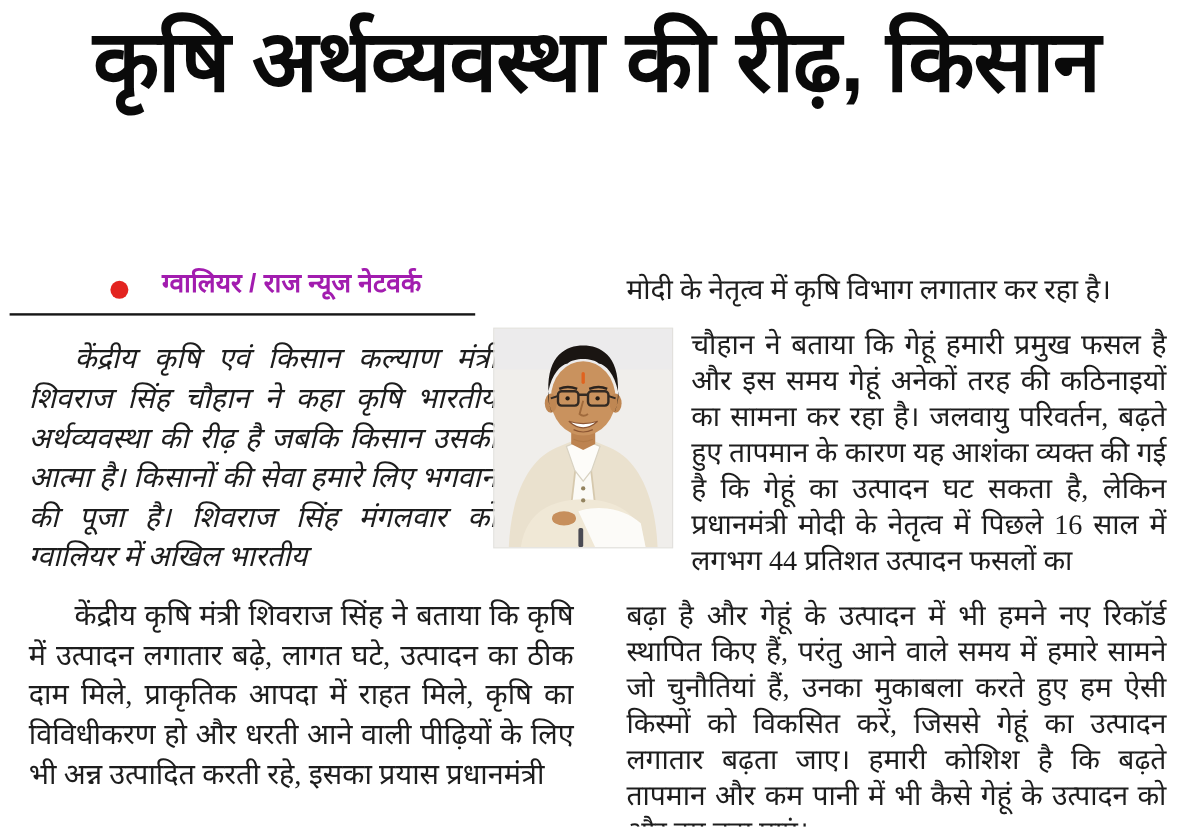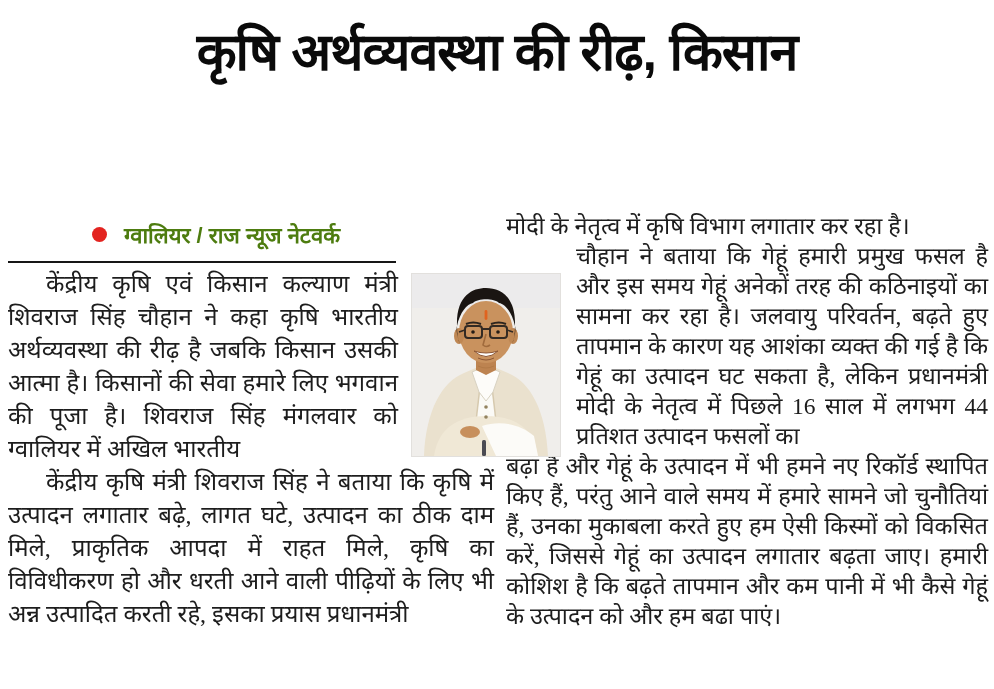--- a/index.html
+++ b/index.html
@@ -20,57 +20,57 @@
     overflow:hidden;
     margin:0 auto;
   }
   
   .headline{
     position:absolute;top:6px;left:0;right:0;
     text-align:center;
     font-family:"Liberation Sans","DejaVu Sans",sans-serif;
     font-weight:bold;
     color:var(--headline-color);
-    font-size:52px;
+    font-size:72px;
     line-height:92px;
     letter-spacing:-1px;
   }
   .headline .hl-line{display:block;white-space:nowrap;}
   
   .byline{
     position:absolute;top:219px;left:92px;
-    display:flex;align-items:center;gap:17px;
+    display:flex;align-items:flex-end;gap:28px;
     font-family:"Liberation Sans","DejaVu Sans",sans-serif;
     font-weight:bold;
     font-size:22px;
-    color:#4d7c0f;
+    color:#a21caf;
     white-space:nowrap;
   }
   .byline-bullet{
     width:15px;height:15px;border-radius:50%;
     background:var(--accent-red);
     flex:0 0 auto;
   }
   .byline-rule{
     position:absolute;top:261px;left:8px;
     width:388px;height:2px;
     background:var(--rule-color);
   }
   
   .col{
     position:absolute;
     color:var(--body-text-color);
     text-align:justify;
   }
-  .col p{margin:0;}
+  .col p{margin:16px;}
   .col-left{
     left:8px;top:268px;width:486px;
     font-size:24px;line-height:33px;
   }
-  .col-left .narrow{width:390px;}
+  .col-left .narrow{width:390px;font-style:italic;}
   .para-indent{text-indent:38px;}
   .col-right{
     left:506px;top:211px;width:482px;
     font-size:23.5px;line-height:30px;
   }
   .col-right .photo-indent{margin-left:70px;}
   
   .photo{
     position:absolute;left:412px;top:274px;
     width:148px;height:182px;

